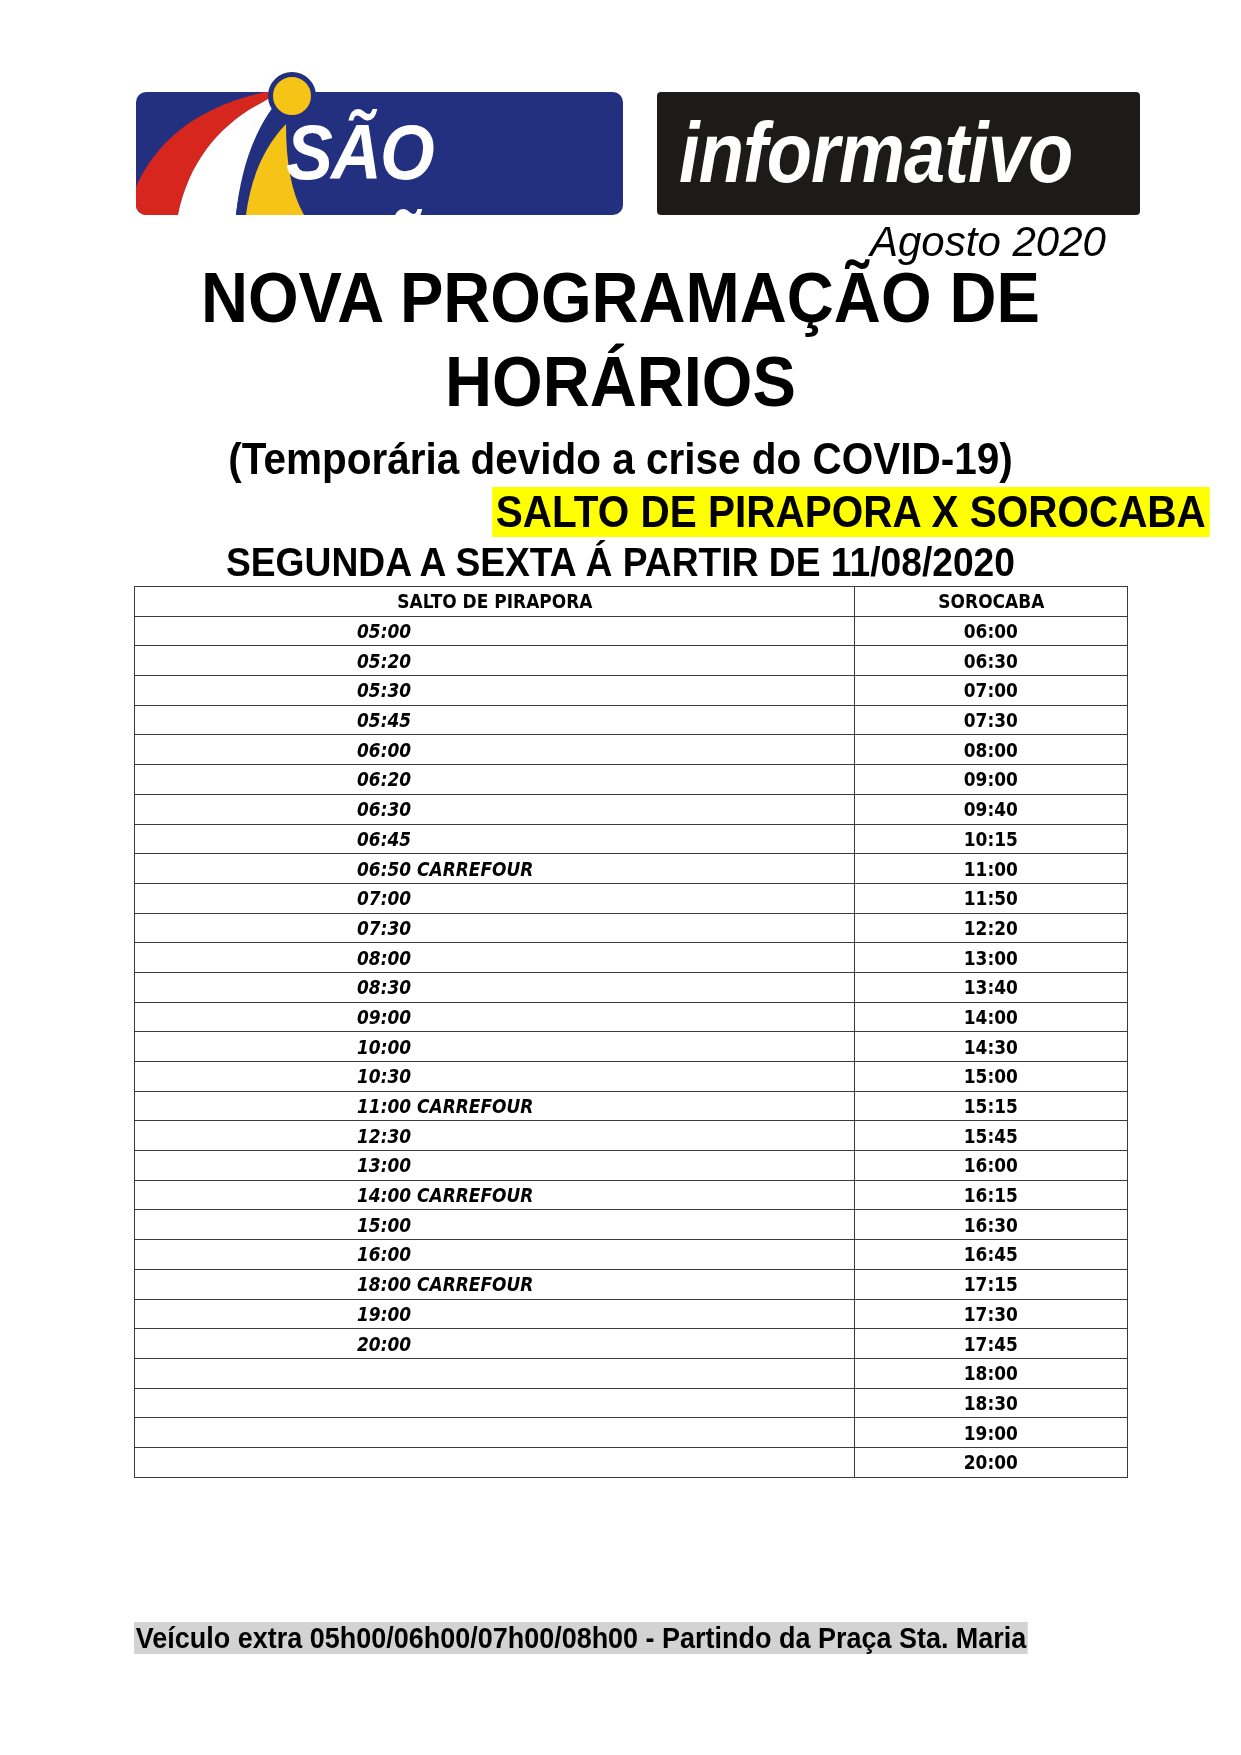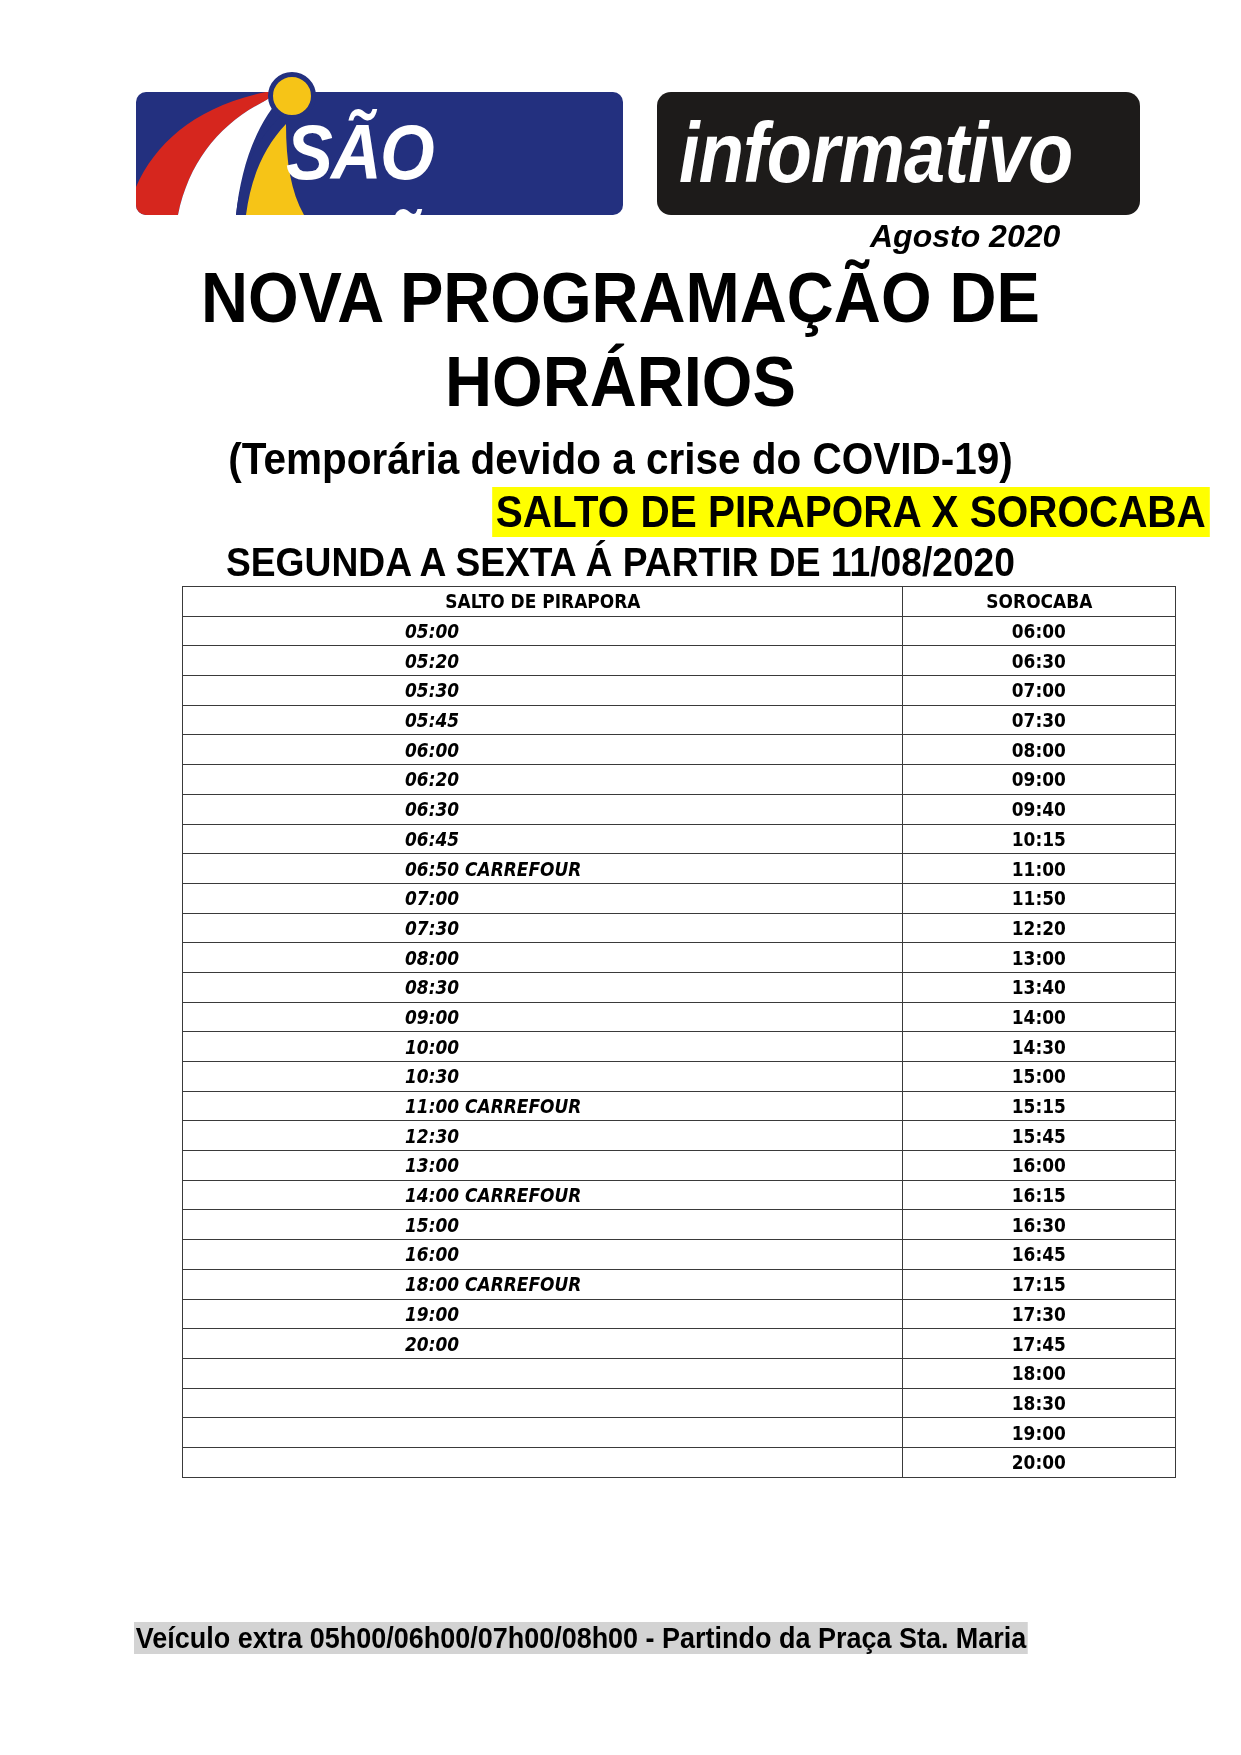--- a/index.html
+++ b/index.html
@@ -12,37 +12,37 @@
                border-radius:10px; overflow:hidden; }
   .logo-blue svg { position:absolute; left:0; top:0; }
   .logo-text { position:absolute; left:150px; top:10px; font-size:78px; font-weight:bold;
                font-style:italic; color:#ffffff; letter-spacing:-2px; transform:scaleX(0.9);
                transform-origin:left center; line-height:100px; }
   .logo-dot { left:268px; top:72px; width:48px; height:48px; border-radius:50%;
               background:#f6c417; border:5px solid #23307f; box-sizing:border-box; }
 
   
   .logo-black { left:657px; top:92px; width:483px; height:123px; background:#1d1b1a;
-                border-radius:14px; }
+                border-radius:4px; }
   .logo-black span { position:absolute; left:22px; top:8px; font-size:86px; font-weight:bold;
                      font-style:italic; color:#fff; line-height:104px; transform:scaleX(0.86);
                      transform-origin:left center; letter-spacing:-1px; }
 
-  .date { left:870px; top:218px; font-size:32px; font-style:italic; font-weight:bold; }
+  .date { left:870px; top:218px; font-size:42px; font-style:italic; font-weight:normal; }
 
   .title { left:0; width:1241px; text-align:center; font-weight:bold; }
   .t1 { top:258px; font-size:70px; line-height:80px; transform:scaleX(0.93); }
   .t2 { top:342px; font-size:70px; line-height:80px; transform:scaleX(0.93); }
   .t3 { top:432px; font-size:44px; line-height:54px; transform:scaleX(0.92); }
   .t4wrap { top:487px; left:0; width:1241px; text-align:right; }
   .t4 { display:inline-block; background:#ffff00; font-size:44px; font-weight:bold;
         line-height:50px; padding:0 4px; transform:scaleX(0.92); }
   .t5 { top:538px; font-size:40px; line-height:48px; transform:scaleX(0.93); }
 
-  table.sched { position:absolute; left:134px; top:586px; width:994px; border-collapse:collapse;margin-left:48px; }
+  table.sched { position:absolute; left:134px; top:586px; width:994px; border-collapse:collapse; }
   table.sched td, table.sched th { border:1.5px solid #3a3a3a; height:28.7px; padding:0;
        font-family:"DejaVu Sans", sans-serif; font-size:20px; font-weight:bold; line-height:26px; }
   table.sched th { text-align:center; font-weight:bold; }
   table.sched td.c1 { width:497px; text-align:left; padding-left:222px;font-style:italic; }
   table.sched td.c2 { text-align:center; }
   table.sched td span { display:inline-block; transform:scaleX(0.85); transform-origin:left center; }
   table.sched td.c2 span { transform-origin:center center; }
   table.sched th span { display:inline-block; transform:scaleX(0.85); }
 
   .footer { left:134px; top:1622px; background:#d3d3d3; font-size:29px; font-weight:bold;

